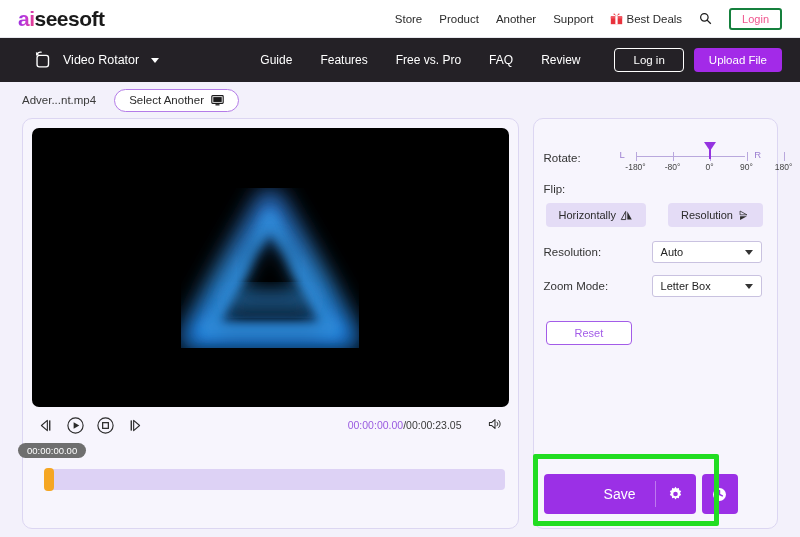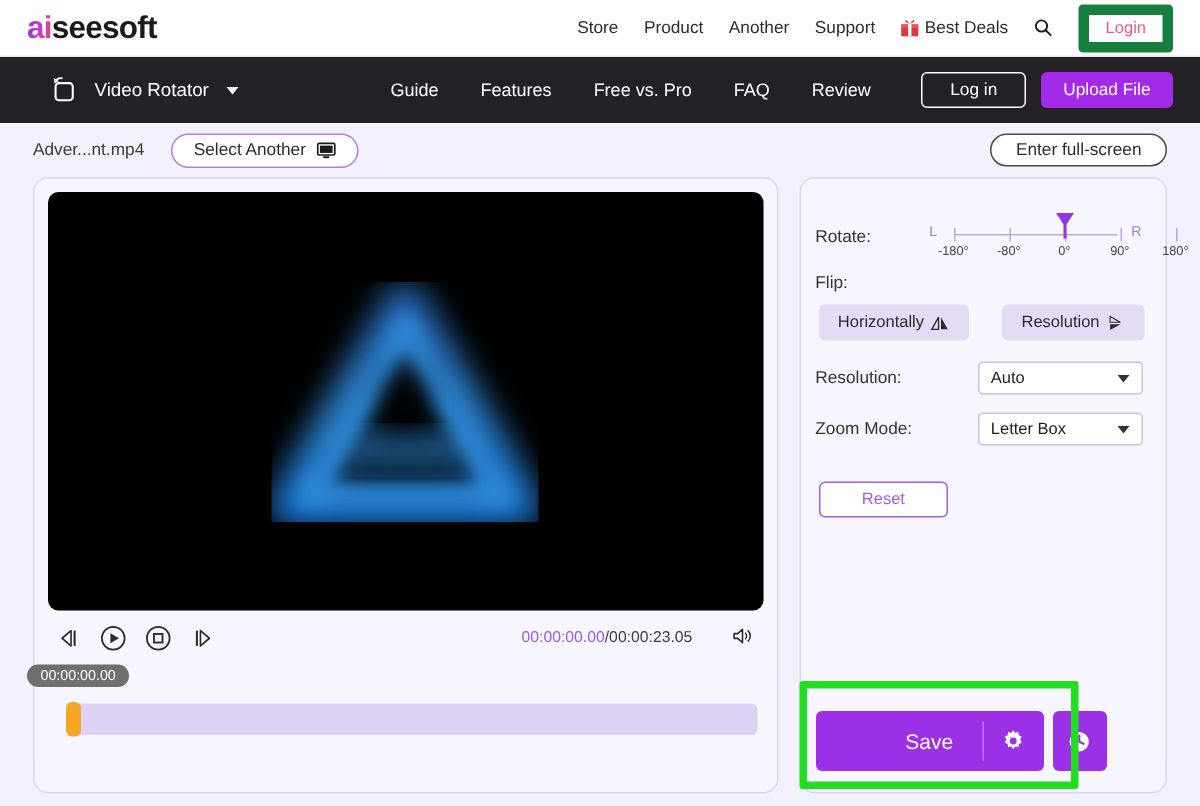--- a/index.html
+++ b/index.html
@@ -48,21 +48,21 @@
     text-decoration: none;
     white-space: nowrap;
   }
   .best-deals {
     display: flex; align-items: center; gap: 3px;
     font-size: 11.5px; color: #2b2b2b;
   }
   .gift-icon { display: block; }
   .search-icon { display: block; }
   .login-btn {
-    border: 7px solid #15803d;
+    border: 2px solid #15803d;
     color: #f0568e;
     background: #fff;
     font-size: 11px;
     border-radius: 3px;
     padding: 3px 11px;
     cursor: pointer;
     font-family: "Liberation Sans", sans-serif;
   }
 
   
@@ -458,21 +458,20 @@
 <div class="sub-bar">
   <span class="file-name">Adver...nt.mp4</span>
   <button class="select-another">
     <span>Select Another</span>
     <svg width="13" height="13" viewBox="0 0 16 16">
       <rect x="1" y="2" width="14" height="9.5" rx="1" fill="none" stroke="#1a1a1a" stroke-width="1.4"></rect>
       <rect x="2.8" y="3.8" width="10.4" height="6" fill="#1a1a1a"></rect>
       <rect x="5.5" y="12.5" width="5" height="1.6" fill="#1a1a1a"></rect>
     </svg>
   </button>
-  <button class="enter-fullscreen">Enter full-screen</button>
 </div>
 
 <div class="workspace">
 
   <div class="left-panel">
     <div class="video-stage">
       <svg class="glow-tri" viewBox="0 0 178 160">
         <defs>
           <filter id="blr" x="-60%" y="-60%" width="220%" height="220%">
             <feGaussianBlur stdDeviation="11"></feGaussianBlur>

